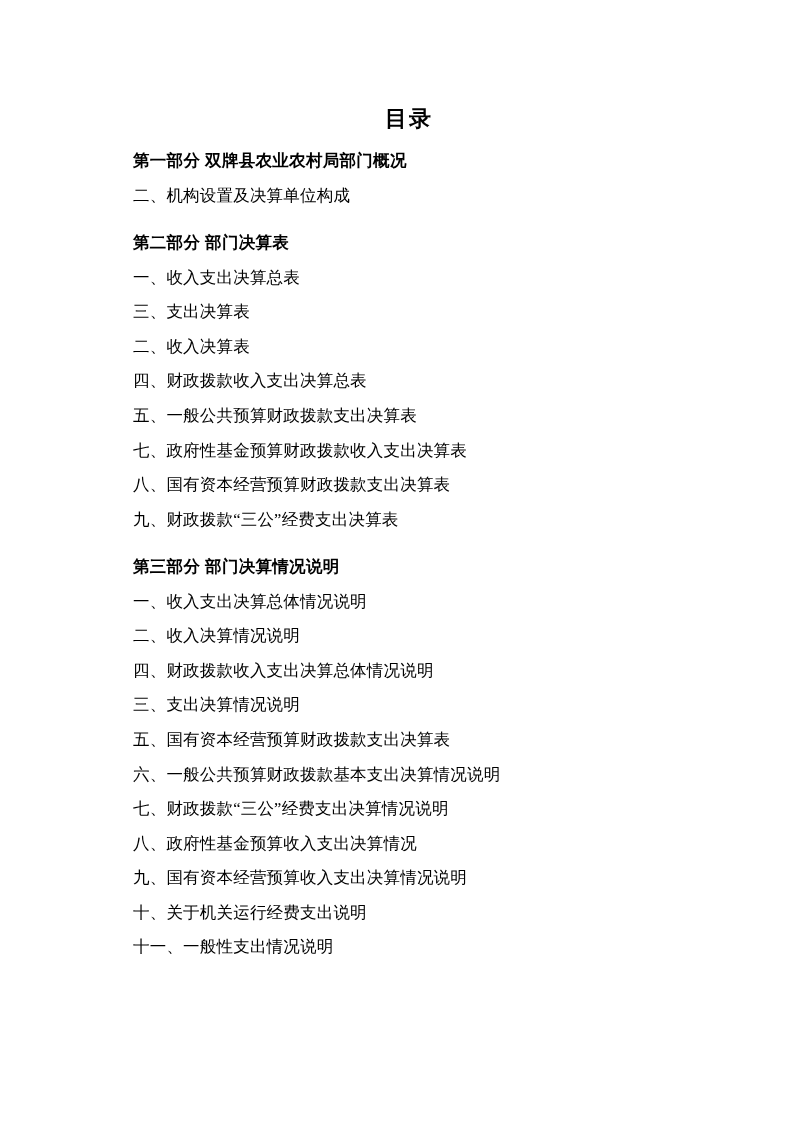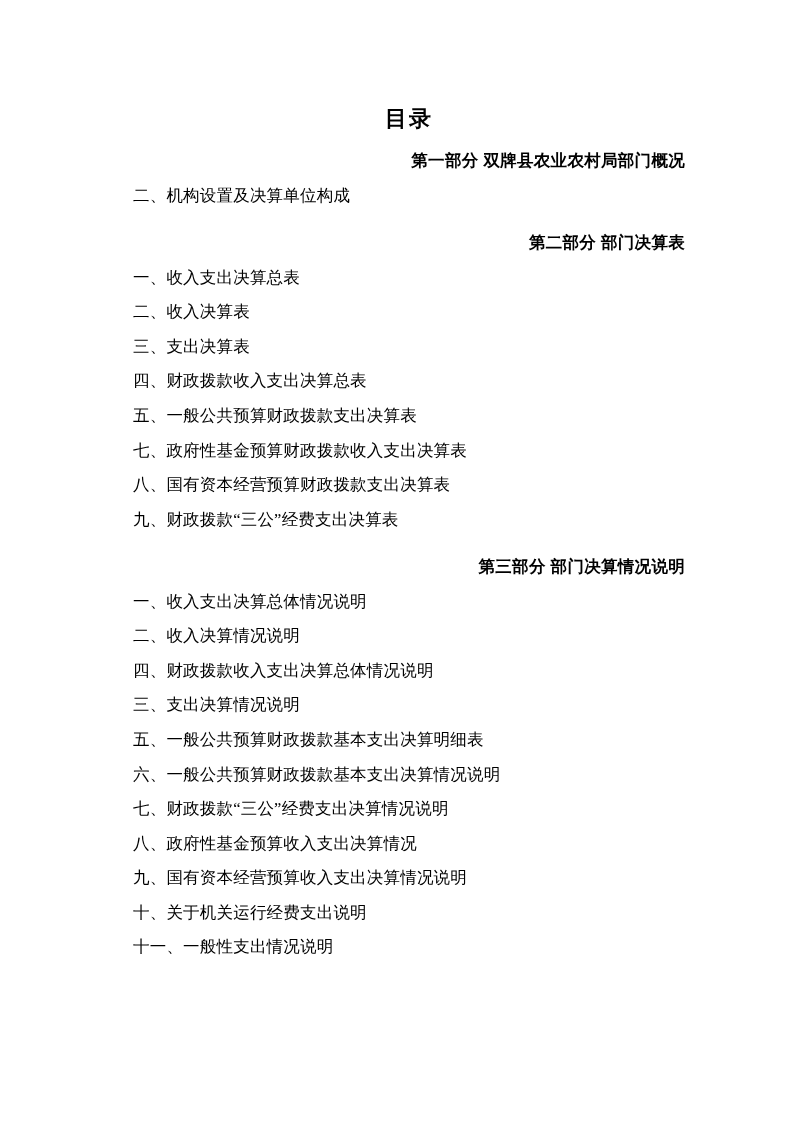--- a/index.html
+++ b/index.html
@@ -34,21 +34,20 @@
     padding: 0;
     list-style: none;
   }
   .toc-section {
     font-size: 16.5px;
     font-weight: bold;
     line-height: 1.55;
     margin: 10px 0 8px 0;
     letter-spacing: 0.3px;
     font-family: "Liberation Sans", "DejaVu Sans", sans-serif;
-    text-align: right;
   }
   .toc-entry {
     font-size: 16.5px;
     line-height: 1.55;
     margin: 9px 0 9px 0;
     letter-spacing: 0.2px;
     font-family: "Liberation Serif", "DejaVu Serif", serif;
   }
   .spacer-sm { height: 3px; }
 </style>
@@ -60,36 +59,36 @@
 
   <div class="toc">
 
     <div class="toc-section">第一部分 双牌县农业农村局部门概况</div>
     <div class="toc-entry">二、机构设置及决算单位构成</div>
 
     <div class="spacer-sm"></div>
 
     <div class="toc-section">第二部分 部门决算表</div>
     <div class="toc-entry">一、收入支出决算总表</div>
+    <div class="toc-entry">三、支出决算表</div>
     <div class="toc-entry">二、收入决算表</div>
-    <div class="toc-entry">三、支出决算表</div>
     <div class="toc-entry">四、财政拨款收入支出决算总表</div>
     <div class="toc-entry">五、一般公共预算财政拨款支出决算表</div>
     <div class="toc-entry">七、政府性基金预算财政拨款收入支出决算表</div>
     <div class="toc-entry">八、国有资本经营预算财政拨款支出决算表</div>
     <div class="toc-entry">九、财政拨款“三公”经费支出决算表</div>
 
     <div class="spacer-sm"></div>
 
     <div class="toc-section">第三部分 部门决算情况说明</div>
     <div class="toc-entry">一、收入支出决算总体情况说明</div>
     <div class="toc-entry">二、收入决算情况说明</div>
     <div class="toc-entry">四、财政拨款收入支出决算总体情况说明</div>
     <div class="toc-entry">三、支出决算情况说明</div>
-    <div class="toc-entry">五、一般公共预算财政拨款基本支出决算明细表</div>
+    <div class="toc-entry">五、国有资本经营预算财政拨款支出决算表</div>
     <div class="toc-entry">六、一般公共预算财政拨款基本支出决算情况说明</div>
     <div class="toc-entry">七、财政拨款“三公”经费支出决算情况说明</div>
     <div class="toc-entry">八、政府性基金预算收入支出决算情况</div>
     <div class="toc-entry">九、国有资本经营预算收入支出决算情况说明</div>
     <div class="toc-entry">十、关于机关运行经费支出说明</div>
     <div class="toc-entry">十一、一般性支出情况说明</div>
 
   </div>
 </div>
 

